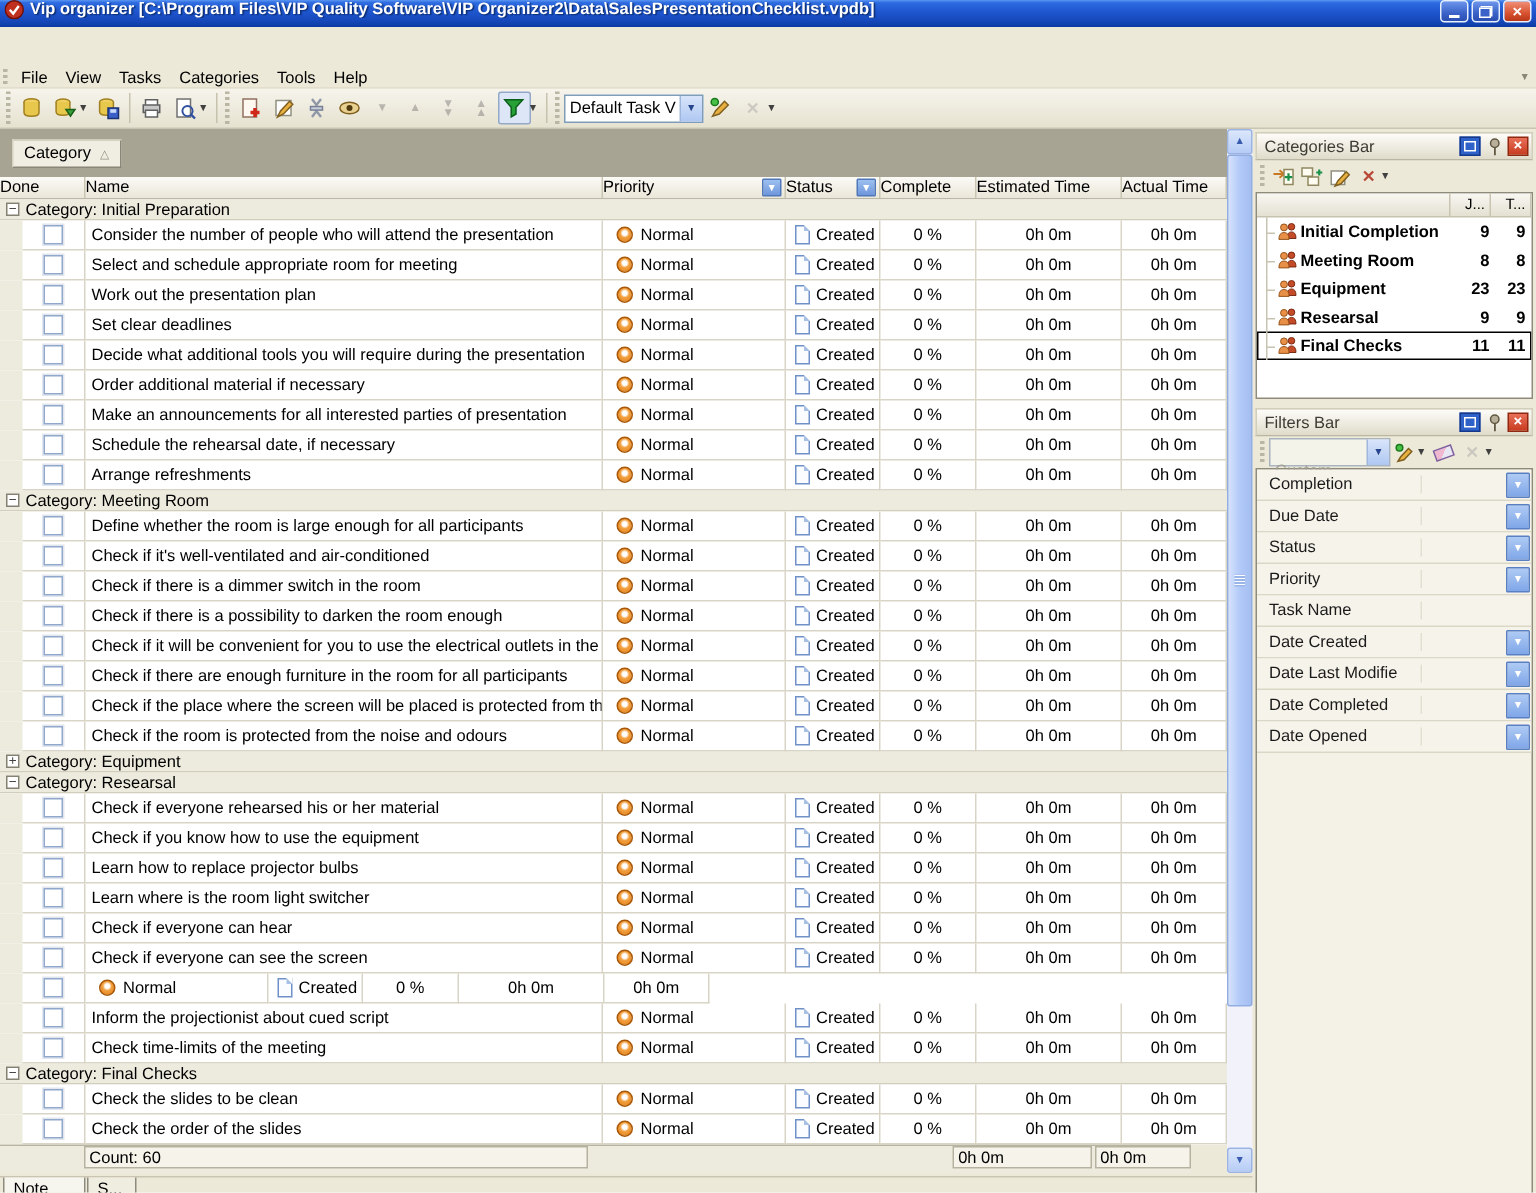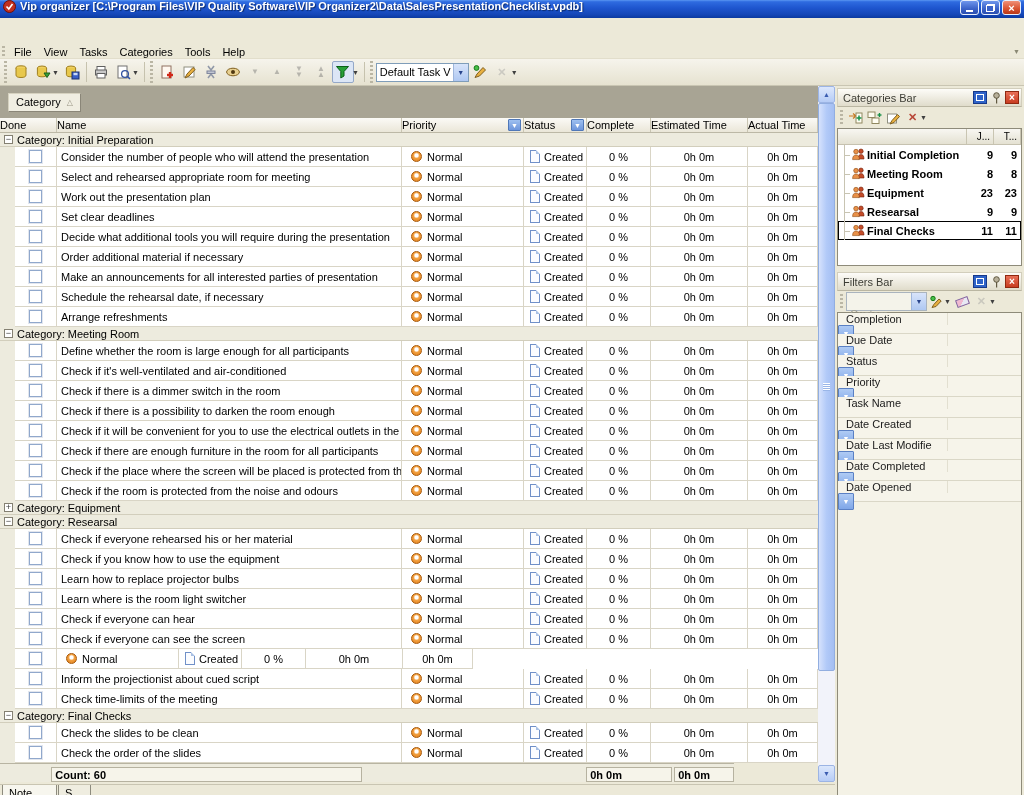--- a/index.html
+++ b/index.html
@@ -84,21 +84,21 @@
   .ccomp { width:64px; justify-content:center; }
   .cest  { width:97px; justify-content:center; }
   .cact  { width:70px; justify-content:center; }
   .cb { width:13px; height:13px; background:#fff; border:1px solid #90A8CC; box-shadow:0 0 0 1px #E2E6EE; }
   .pico { width:11px; height:11px; border-radius:50%; flex:none; border:1px solid #A85808;
     background:radial-gradient(circle at 50% 38%, #FFFFFF 0 1.5px, #F2A040 3px, #D87008 9px); }
   .dico { position:relative; width:10px; height:13px; background:#FBFCFF; border:1px solid #7090C8; flex:none; }
   .dico::before { content:''; position:absolute; top:-1px; right:-1px; border-top:4px solid #fff; border-left:4px solid #A8C0E4; }
 
   
-  .gfoot { width:734px; height:19px; background:#EDEBDE; border-top:1px solid #B8B4A2; display:flex; align-items:flex-end; font-size:11px;font-weight:bold; }
+  .gfoot { width:794px; height:19px; background:#EDEBDE; border-top:1px solid #B8B4A2; display:flex; align-items:flex-start; font-size:11px; }
   .fbox { height:15px; background:#F6F4EA; border:1px solid #B6B2A0; display:flex; align-items:center; padding-left:3px; }
   .sp57{width:57px} .sp249{width:249px} .fw345{width:345px} .fw97{width:95px;margin-right:2px} .fw70{width:66px}
 
   
   .vscroll { position:absolute; top:0; left:818px; width:17px; height:696px; background:#F2F3FA; }
   .sarr { position:absolute; left:0; width:17px; height:17px; background:linear-gradient(to bottom,#DCE7FC,#B6CCF6);
     border:1px solid #9CB4E4; border-radius:2px; color:#3A5CB0; font-size:7px; display:flex; align-items:center; justify-content:center; }
   .sarr.up{top:0} .sarr.dn{bottom:0}
   .sthumb { position:absolute; left:0; top:17px; width:17px; height:568px;
     background:linear-gradient(to right,#D6E2FC,#B2CAF8 50%,#A4BEF2); border:1px solid #92AEE0; border-radius:2px; }
@@ -132,21 +132,21 @@
   .cheader .chj, .cheader .cht { width:27px; text-align:right; padding:2px 3px 0 0; border-right:1px solid #C9C5B2; }
   .catrow { height:19px; display:flex; align-items:center; font-size:11px; font-weight:bold; color:#000; }
   .catrow.sel { outline:1px solid #000; outline-offset:-1px; }
   .tree { width:13px; align-self:stretch; position:relative; flex:none; }
   .tree::before { content:''; position:absolute; left:6px; top:0; bottom:0; width:1px; background:#C8C4B2; }
   .tree::after { content:''; position:absolute; left:6px; top:50%; width:6px; height:1px; background:#C8C4B2; }
   .ppl { width:16px; flex:none; display:flex; align-items:center; }
   .cname2 { flex:1; white-space:nowrap; overflow:hidden; }
   .cnt { width:24px; text-align:right; padding-right:4px; flex:none; }
   .filt-content { height:486px; background:#F4F2E6; }
-  .frow { height:21px; display:flex; align-items:flex-start; background:#F6F4EA; border-bottom:1px solid #DAD7C7; position:relative;flex-direction:column; }
+  .frow { height:21px; display:flex; align-items:center; background:#F6F4EA; border-bottom:1px solid #DAD7C7; position:relative; }
   .flab { width:110px; padding-left:8px; font-size:11px; color:#1A1A1A; border-right:1px solid #E2DFD0;
     white-space:nowrap; overflow:hidden; flex:none; }
   .fval { flex:1; }
   .fdd { width:16px; height:17px; margin-right:1px; background:linear-gradient(to bottom,#AFCBF4,#7FA6E8);
     border:1px solid #5A80C4; border-radius:1px; color:#fff; font-size:7px;
     display:flex; align-items:center; justify-content:center; flex:none; }
   .eraser { width:13px; height:8px; background:linear-gradient(135deg,#F0B8D0 50%,#E8E8F4 50%); border:1px solid #8060A0; transform:rotate(-20deg); }
   .xglyph { color:#B84838; font-weight:bold; font-size:11px; }
   .xglyph.grey { color:#9A9A8E; }
 </style>
@@ -347,21 +347,21 @@
     <span class="c ccomp">0 %</span>
     <span class="c cest">0h 0m</span>
     <span class="c cact">0h 0m</span>
           </div>
           <div class="trow">
     <span class="ind"></span>
     <span class="c cdone">
               <span class="cb"></span>
             </span>
     <span class="c cname">
-              <span>Select and rehearsed appropriate room for meeting</span>
+              <span>Select and schedule appropriate room for meeting</span>
             </span>
     <span class="c cprio">
               <i class="pico"></i>
               <span>Normal</span>
             </span>
     <span class="c cstat">
               <i class="dico"></i>
               <span>Created</span>
             </span>
     <span class="c ccomp">0 %</span>

